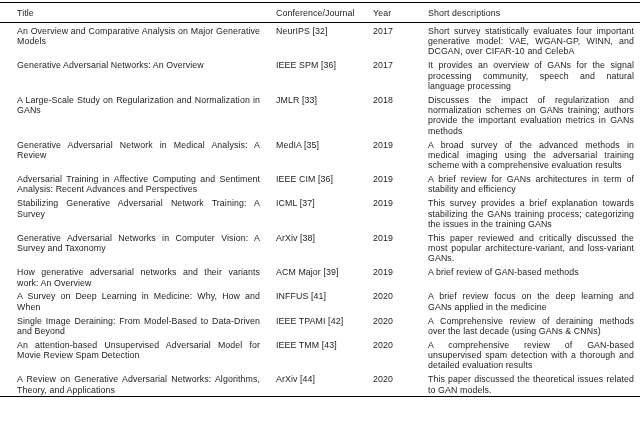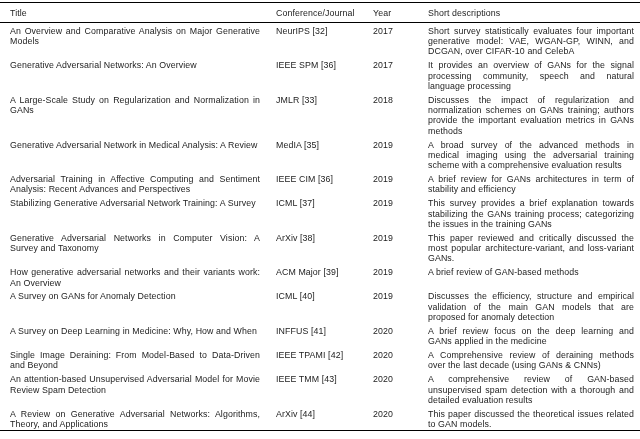--- a/index.html
+++ b/index.html
@@ -34,21 +34,21 @@
     font-weight: normal;
     text-align: left;
     vertical-align: bottom;
     border-bottom: 0.8px solid #000000;
     padding: 5px 0 4px 0;
   }
   tbody td {
     vertical-align: top;
     padding: 2.6px 0 1px 0;
   }
-  td.c-title, th.h-title { padding-left: 10px; padding-right: 16px; }
+  td.c-title, th.h-title { padding-left: 17px; padding-right: 16px; }
   td.c-title { text-align: justify; }
   td.c-venue, th.h-venue { padding-right: 8px; white-space: nowrap; }
   td.c-year, th.h-year { padding-right: 6px; }
   td.c-desc, th.h-desc { padding-right: 6px; margin-left: 48px; }
   td.c-desc { text-align: justify; }
   .cite { color: #1c1c1c; text-decoration: none; cursor: pointer; }
 </style>
 </head>
 <body>
 
@@ -111,26 +111,20 @@
           <td class="c-year">2019</td>
           <td class="c-desc">This paper reviewed and critically discussed the most popular architecture-variant, and loss-variant GANs.</td>
         </tr>
         <tr>
           <td class="c-title">How generative adversarial networks and their variants work: An Overview</td>
           <td class="c-venue"><span>ACM Major</span> <span class="cite">[39]</span></td>
           <td class="c-year">2019</td>
           <td class="c-desc">A brief review of GAN-based methods</td>
         </tr>
         <tr>
-          <td class="c-title">A Survey on GANs for Anomaly Detection</td>
-          <td class="c-venue"><span>ICML</span> <span class="cite">[40]</span></td>
-          <td class="c-year">2019</td>
-          <td class="c-desc">Discusses the efficiency, structure and empirical validation of the main GAN models that are proposed for anomaly detection</td>
-        </tr>
-        <tr>
           <td class="c-title">A Survey on Deep Learning in Medicine: Why, How and When</td>
           <td class="c-venue"><span>INFFUS</span> <span class="cite">[41]</span></td>
           <td class="c-year">2020</td>
           <td class="c-desc">A brief review focus on the deep learning and GANs applied in the medicine</td>
         </tr>
         <tr>
           <td class="c-title">Single Image Deraining: From Model-Based to Data-Driven and Beyond</td>
           <td class="c-venue"><span>IEEE TPAMI</span> <span class="cite">[42]</span></td>
           <td class="c-year">2020</td>
           <td class="c-desc">A Comprehensive review of deraining methods over the last decade (using GANs &amp; CNNs)</td>

